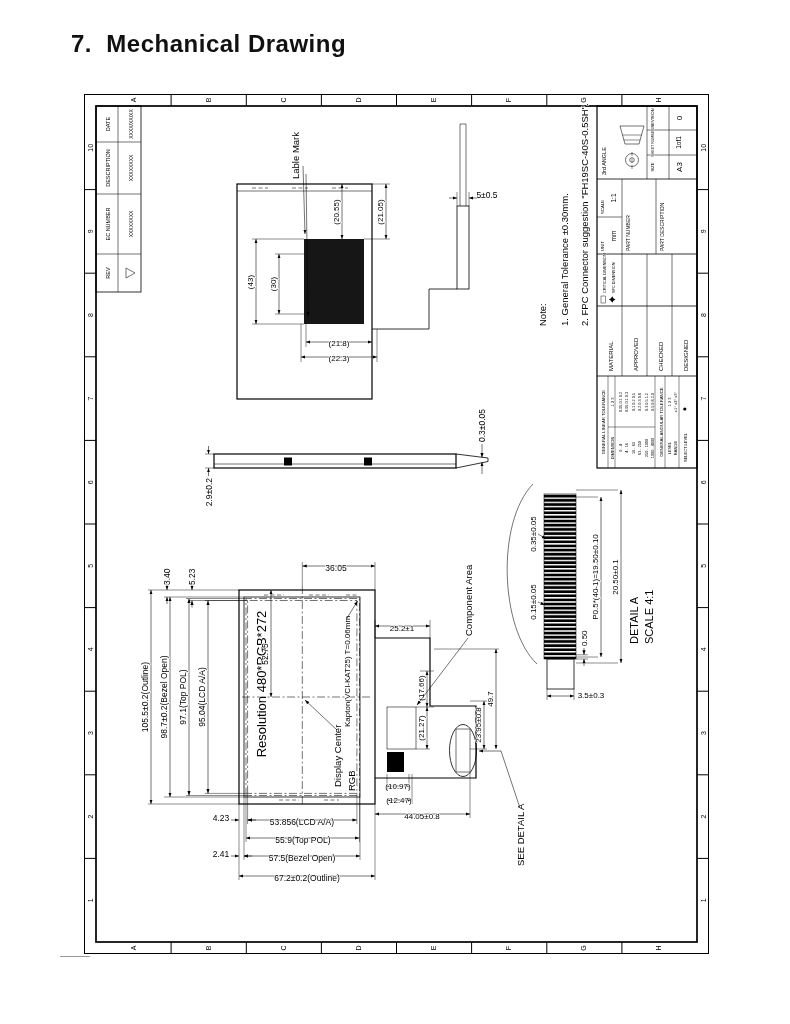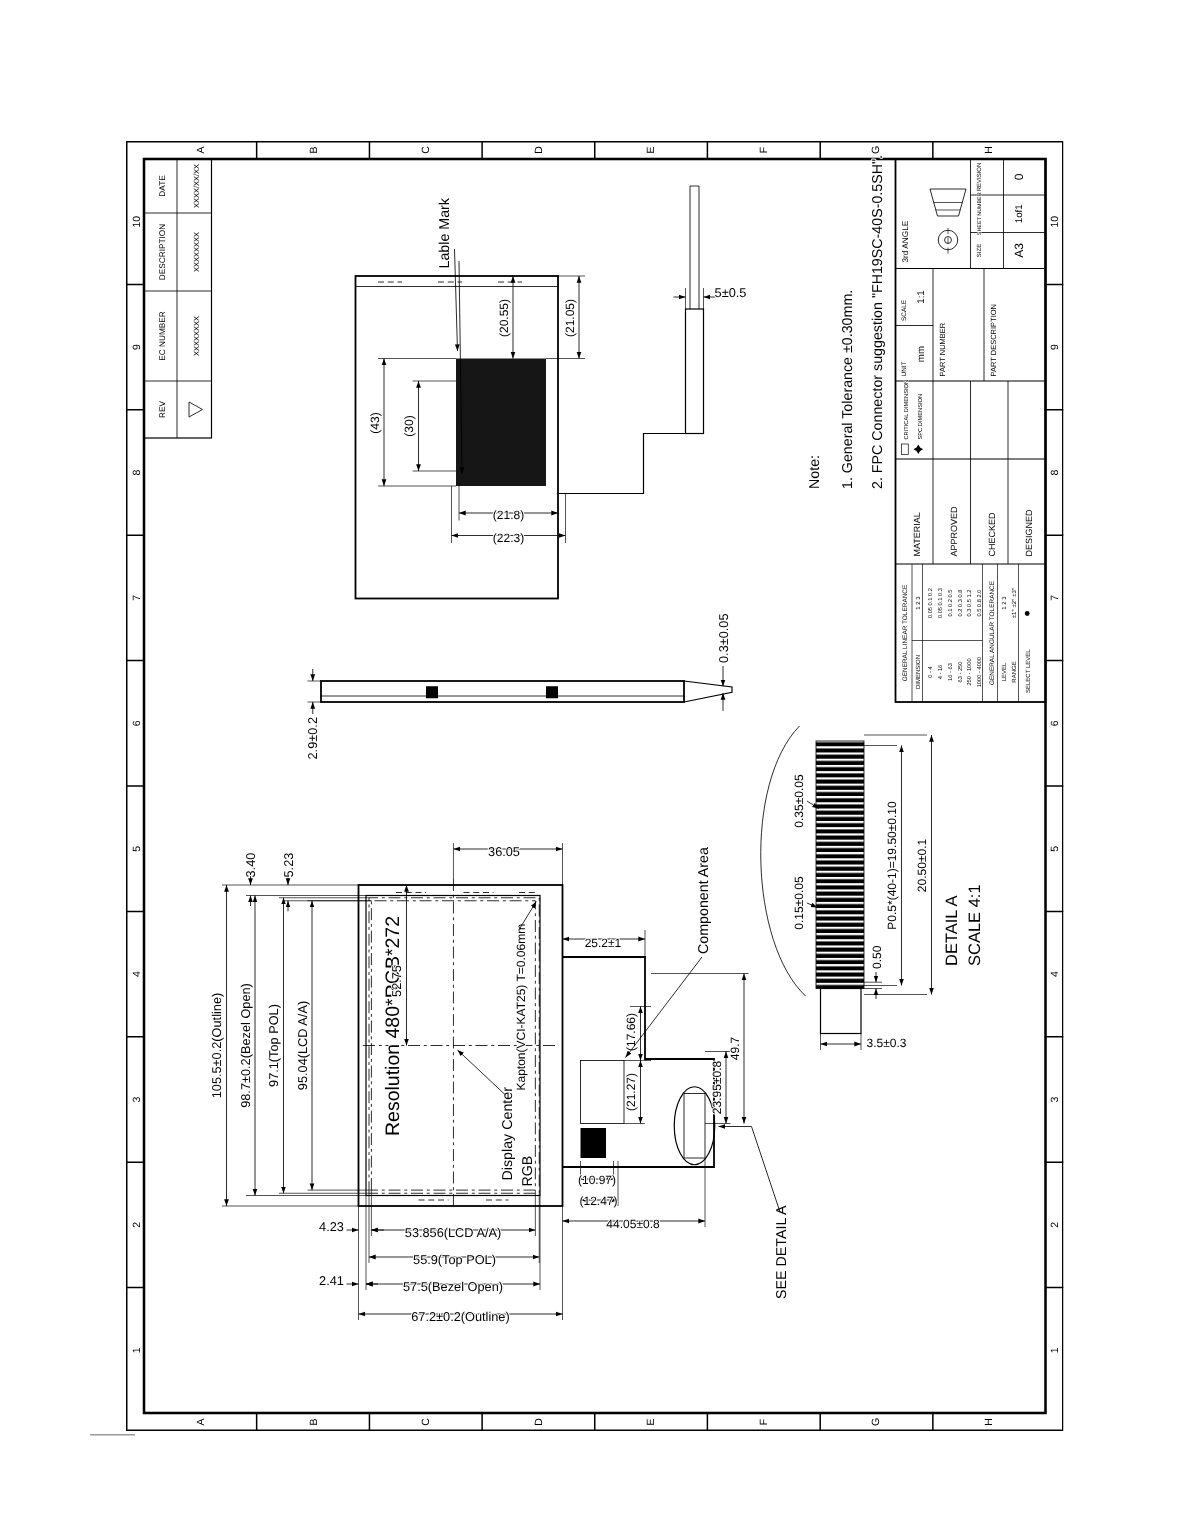--- a/index.html
+++ b/index.html
@@ -21,20 +21,21 @@
   .f5{font-size:5px;stroke-width:.6px}.f55{font-size:5.5px;stroke-width:.6px}
   .f6{font-size:6px;stroke-width:.6px}.f65{font-size:6.5px;stroke-width:.6px}
   .f7{font-size:7px;stroke-width:.7px}.f8{font-size:8px}.f85{font-size:8.5px}
   .f95{font-size:9.5px}.f11{font-size:11px}.f13{font-size:13px}
   .mid{text-anchor:middle}.end{text-anchor:end}
 </style>
 </head>
 <body>
 
 <div class="page">
+  <div class="doc-title">7.  Mechanical Drawing</div>
 
   <svg width="625" height="860" viewBox="0 0 625 860">
     <defs>
       <marker id="a1" viewBox="0 0 10 10" refX="9" refY="5" markerWidth="9" markerHeight="9" orient="auto-start-reverse">
         <path d="M0 1.8L9 5L0 8.2Z" fill="#000"></path>
       </marker>
       <pattern id="pgrid" width="4.5" height="4.5" patternUnits="userSpaceOnUse">
         <path d="M0 .3H4.5M.3 0V4.5" stroke="#000" stroke-width=".6" fill="none"></path>
       </pattern>
       <pattern id="pf1" width="4.15" height="8" patternUnits="userSpaceOnUse">

